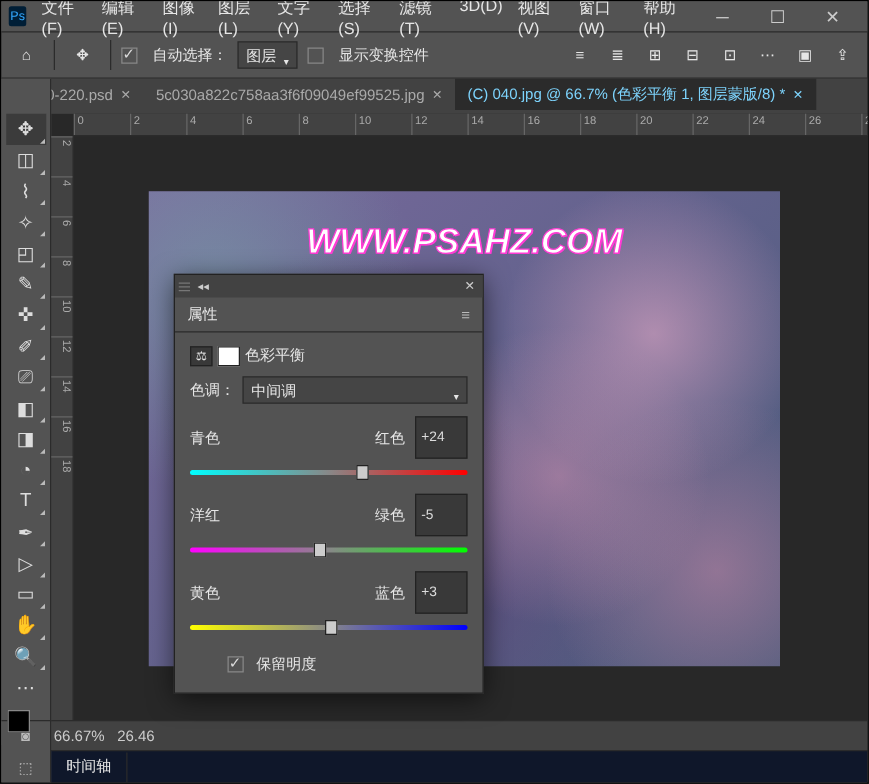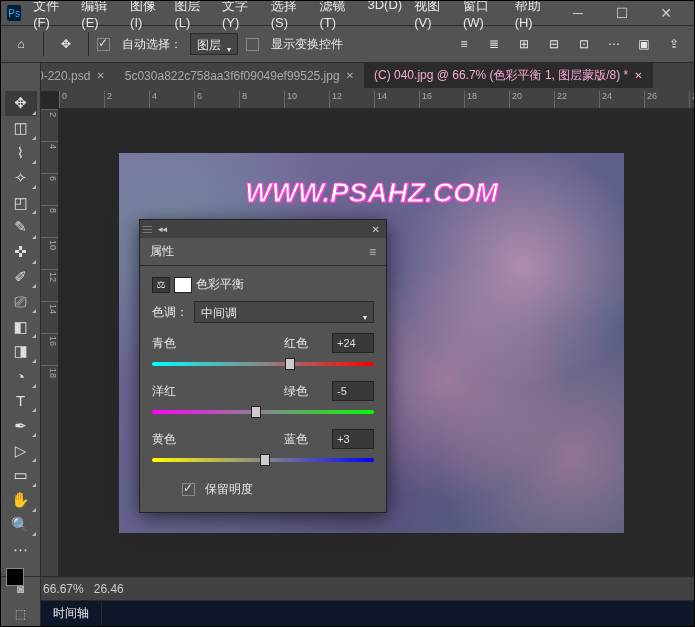--- a/index.html
+++ b/index.html
@@ -12,21 +12,21 @@
 .titlebar .winbtns div { width:44px; display:flex; align-items:center; justify-content:center; font-size:14px; color:#ccc; }
 .optbar { height:38px; border-top:1px solid #2b2b2b; border-bottom:1px solid #2b2b2b; display:flex; align-items:center; padding:0 6px; gap:8px; }
 .icobtn { width:28px; height:28px; display:flex; align-items:center; justify-content:center; color:#e6e6e6; }
 .sep { width:1px; height:24px; background:#2b2b2b; }
 .chk { width:13px; height:13px; border:1px solid #888; display:inline-block; margin-right:4px; position:relative; vertical-align:middle; }
 .chk.on::after { content:"✓"; position:absolute; top:-3px; left:0; color:#ddd; font-size:12px; }
 .sel { height:22px; background:#454545; border:1px solid #2b2b2b; display:flex; align-items:flex-end; padding:0 6px; gap:6px; }
 .sel .arr { font-size:8px; }
 .tabbar { height:28px; background:#424242; display:flex; align-items:flex-start; padding-left:26px; }
 .tab { height:25px; padding:0 10px; display:flex; align-items:center; gap:6px; color:#aaa; font-size:12px; }
-.tab.active { background:#2b2b2b; color:#f9a8d4; }
+.tab.active { background:#2b2b2b; color:#7dd3fc; }
 .tab .x { font-size:10px; }
 .dblarrow { position:absolute; left:20px; top:68px; color:#ccc; }
 .main { position:absolute; top:90px; left:40px; right:0; bottom:30px; background:#282828; }
 .toolbar { position:absolute; top:62px; left:0; width:40px; bottom:30px; background:#535353; border-right:1px solid #2b2b2b; display:flex; flex-direction:column; align-items:center; padding-top:28px; }
 .tool { width:32px; height:25px; display:flex; align-items:center; justify-content:center; color:#ddd; font-size:15px; position:relative; }
 .tool.active { background:#3b3b3b; }
 .tool .tri { position:absolute; right:1px; bottom:1px; width:0; height:0; border-left:4px solid transparent; border-bottom:4px solid #bbb; }
 .swatches { margin-top:6px; position:relative; width:30px; height:28px; }
 .sw-fg { position:absolute; top:0; left:0; width:18px; height:18px; background:#000; border:1px solid #888; z-index:2; }
 .sw-bg { position:absolute; bottom:0; right:0; width:18px; height:18px; background:#fff; border:1px solid #000; }
@@ -47,27 +47,27 @@
 .wm { position:absolute; top:24px; left:50%; transform:translateX(-50%); font-size:28px; font-weight:bold; font-style:italic; color:#fff; -webkit-text-stroke:1px #ff3bd4; text-shadow:1px 1px 0 #ff3bd4; }
 .panel { position:absolute; top:218px; left:138px; width:248px; background:#535353; border:1px solid #222; box-shadow:0 4px 20px rgba(0,0,0,.6); z-index:20; }
 .panel-tabs { height:18px; background:#424242; display:flex; align-items:center; }
 .panel-tabs .grab { width:12px; display:flex; flex-direction:column; gap:2px; padding-left:3px; }
 .panel-tabs .grab i { height:1px; background:#777; }
 .panel-tabs .close { margin-left:auto; padding:0 6px; color:#ccc; font-size:10px; }
 .panel-tabs .menuico { padding:0 6px; font-size:9px; color:#ccc; }
 .panel-title { height:28px; border-bottom:1px solid #2b2b2b; display:flex; align-items:center; padding:0 10px; gap:10px; }
 .panel-title .more { margin-left:auto; font-size:12px; color:#bbb; }
 .panel-body { padding:10px 12px 14px; }
-.row { display:flex; align-items:center; margin-bottom:10px; gap:24px;justify-content:space-between; }
+.row { display:flex; align-items:center; margin-bottom:10px; gap:8px;justify-content:space-between; }
 .row .lab-l { width:40px; text-align:left; }
 .row .lab-r { width:40px; text-align:right; }
 .slider { flex:1; height:14px; position:relative; }
 .track { position:absolute; top:5px; left:0; right:0; height:4px; border-radius:2px; }
 .thumb { position:absolute; top:1px; width:10px; height:12px; background:#ccc; border:1px solid #222; transform:translateX(-50%); }
-.valbox { width:42px; height:20px; background:#393939; border:1px solid #222; display:flex; align-items:center; padding:0 4px; font-size:11px; color:#ddd; }
+.valbox { width:42px; height:34px; background:#393939; border:1px solid #222; display:flex; align-items:center; padding:0 4px; font-size:11px; color:#ddd; }
 .grad1 { background:linear-gradient(to right,#00ffff,#888,#ff0000); }
 .grad2 { background:linear-gradient(to right,#ff00ff,#888,#00ff00); }
 .grad3 { background:linear-gradient(to right,#ffff00,#888,#0000ff); }
 .hdico { display:flex; gap:4px; align-items:center; margin-bottom:8px; }
 .hdico .b { width:18px; height:16px; background:#393939; border:1px solid #222; display:flex; align-items:center; justify-content:center; font-size:10px; }
 .statusbar { position:absolute; bottom:26px; left:32px; right:0; height:24px; background:#424242; border-top:1px solid #2b2b2b; display:flex; align-items:center; padding:0 10px; font-size:12px; color:#ccc; gap:10px; }
 .tlbar { position:absolute; bottom:0; left:40px; right:0; height:26px; background:#0f172a; border-top:1px solid #2b2b2b; display:flex; align-items:center; }
 .tlbar .tltab { height:24px; padding:0 12px; display:flex; align-items:center; border-right:1px solid #2b2b2b; }
 .leftstrip { position:absolute; bottom:0; left:0; width:40px; height:50px; background:#535353; border-right:1px solid #2b2b2b; border-top:1px solid #2b2b2b; display:flex; flex-direction:column; }
 .leftstrip div { flex:1; display:flex; align-items:center; justify-content:center; color:#bbb; font-size:12px; }

